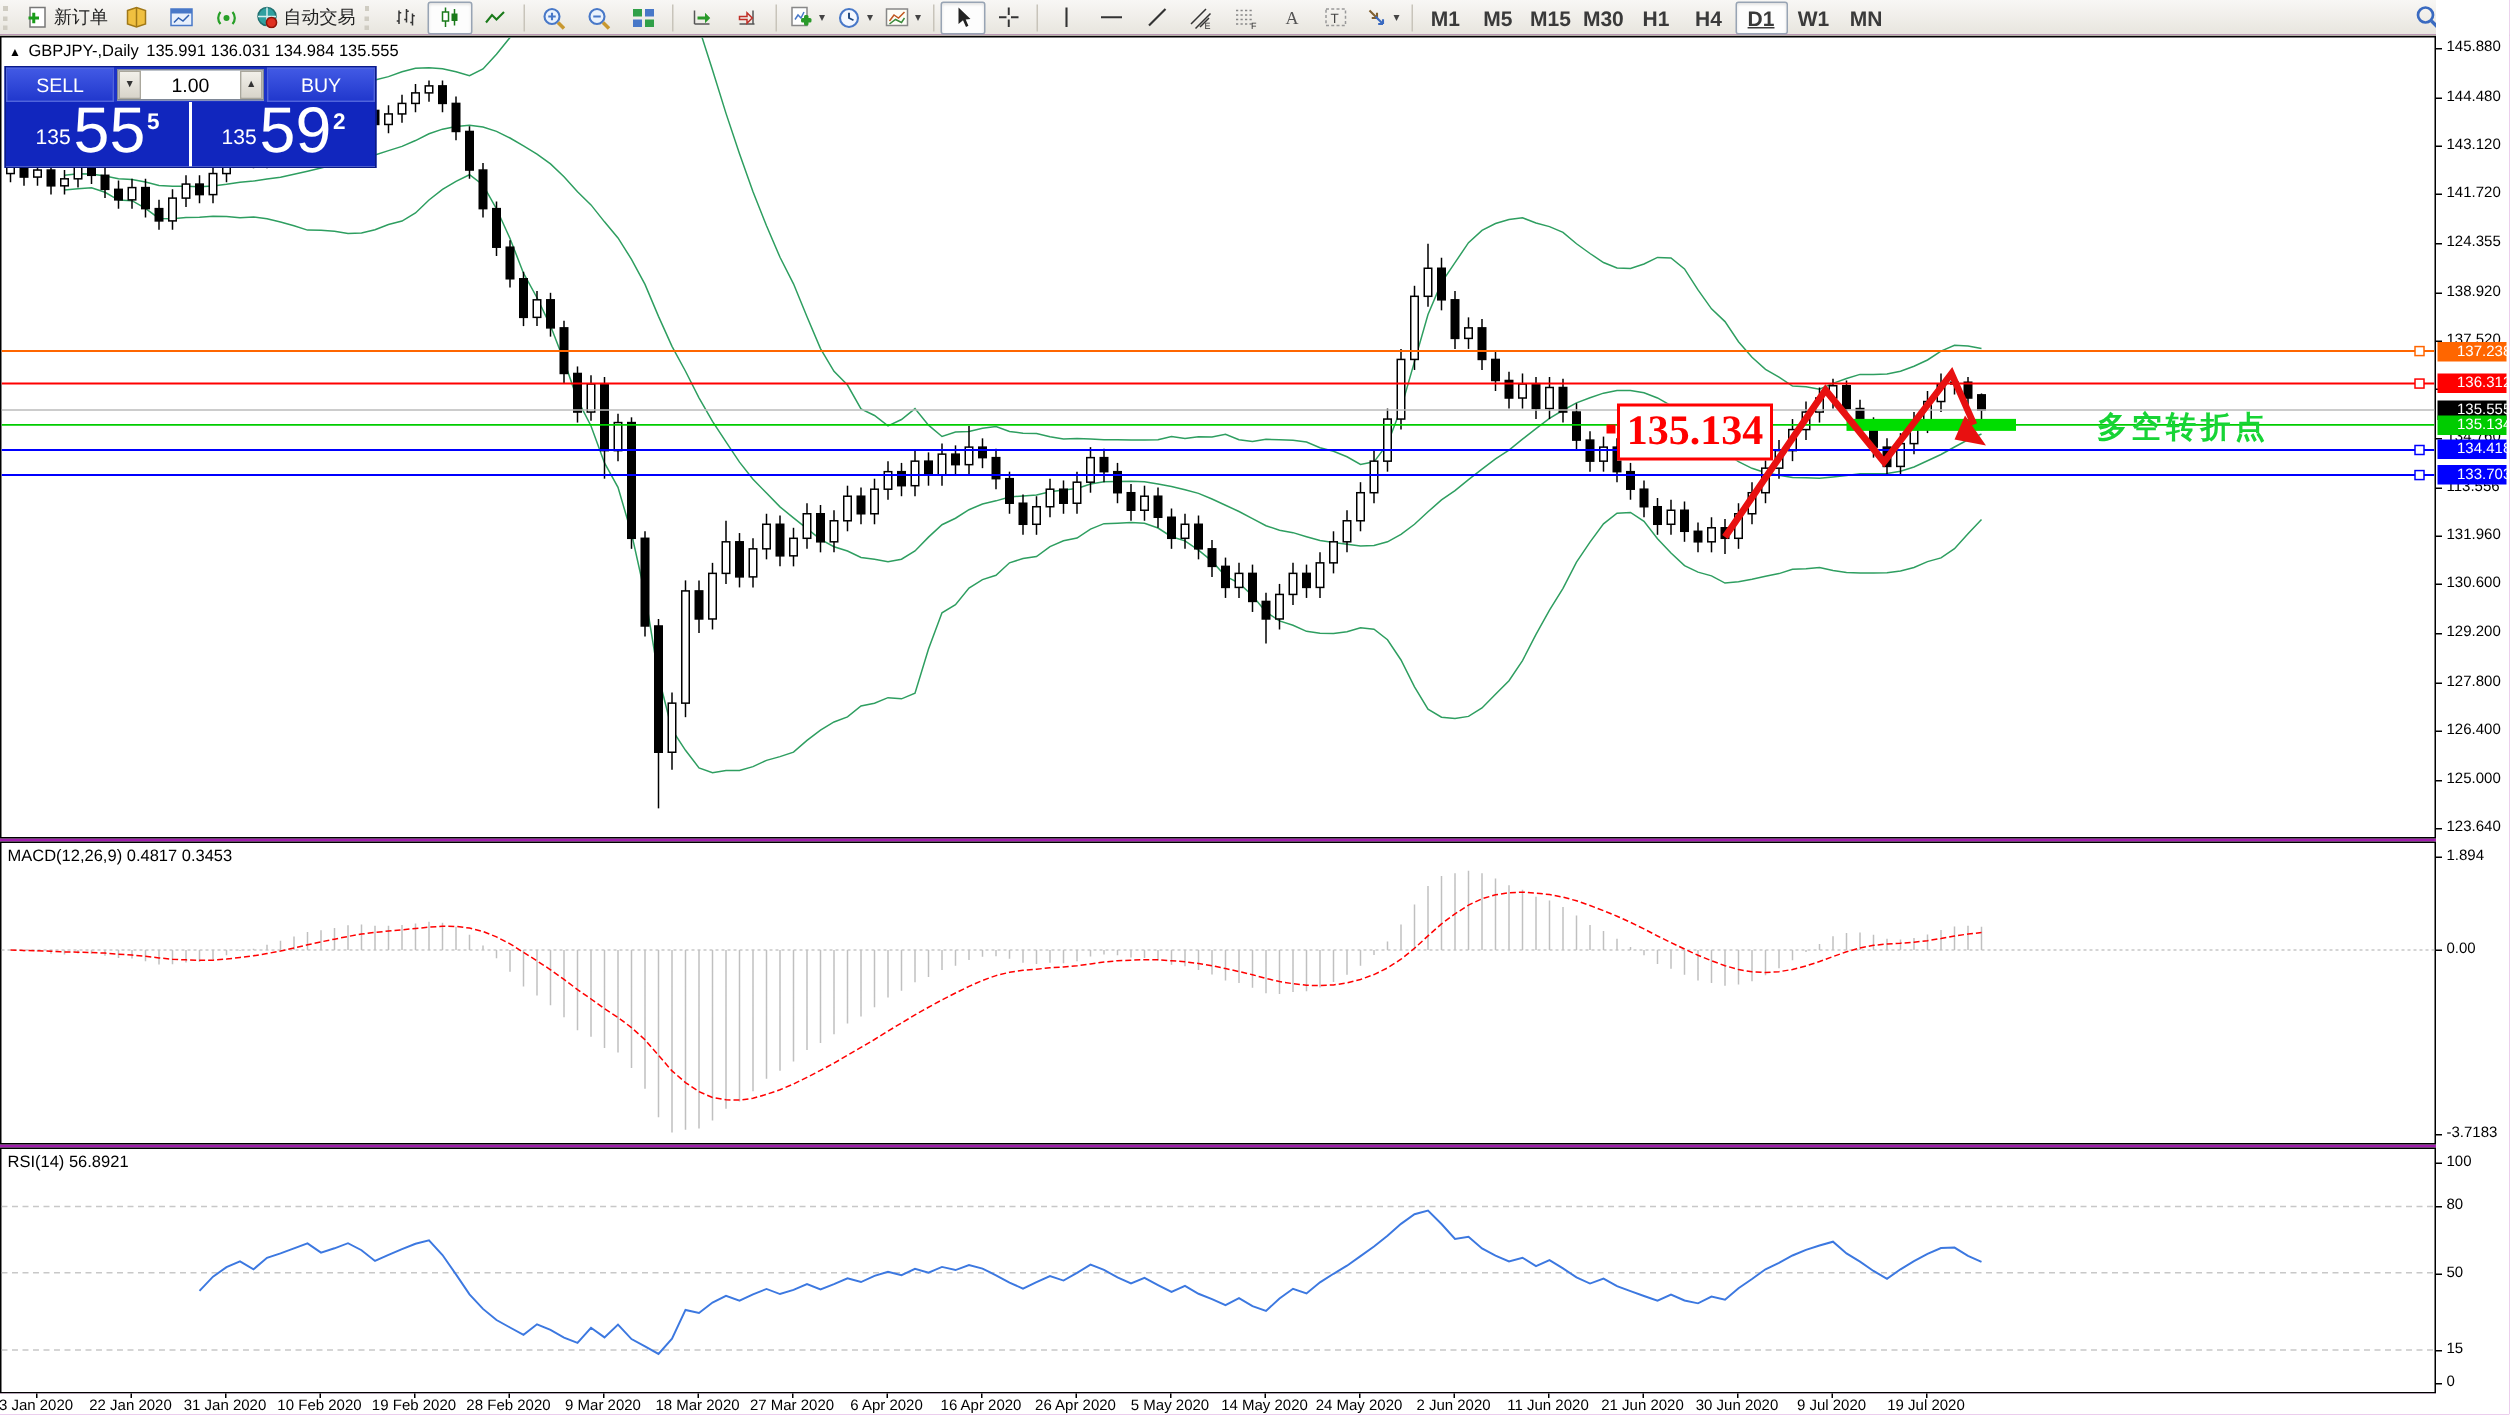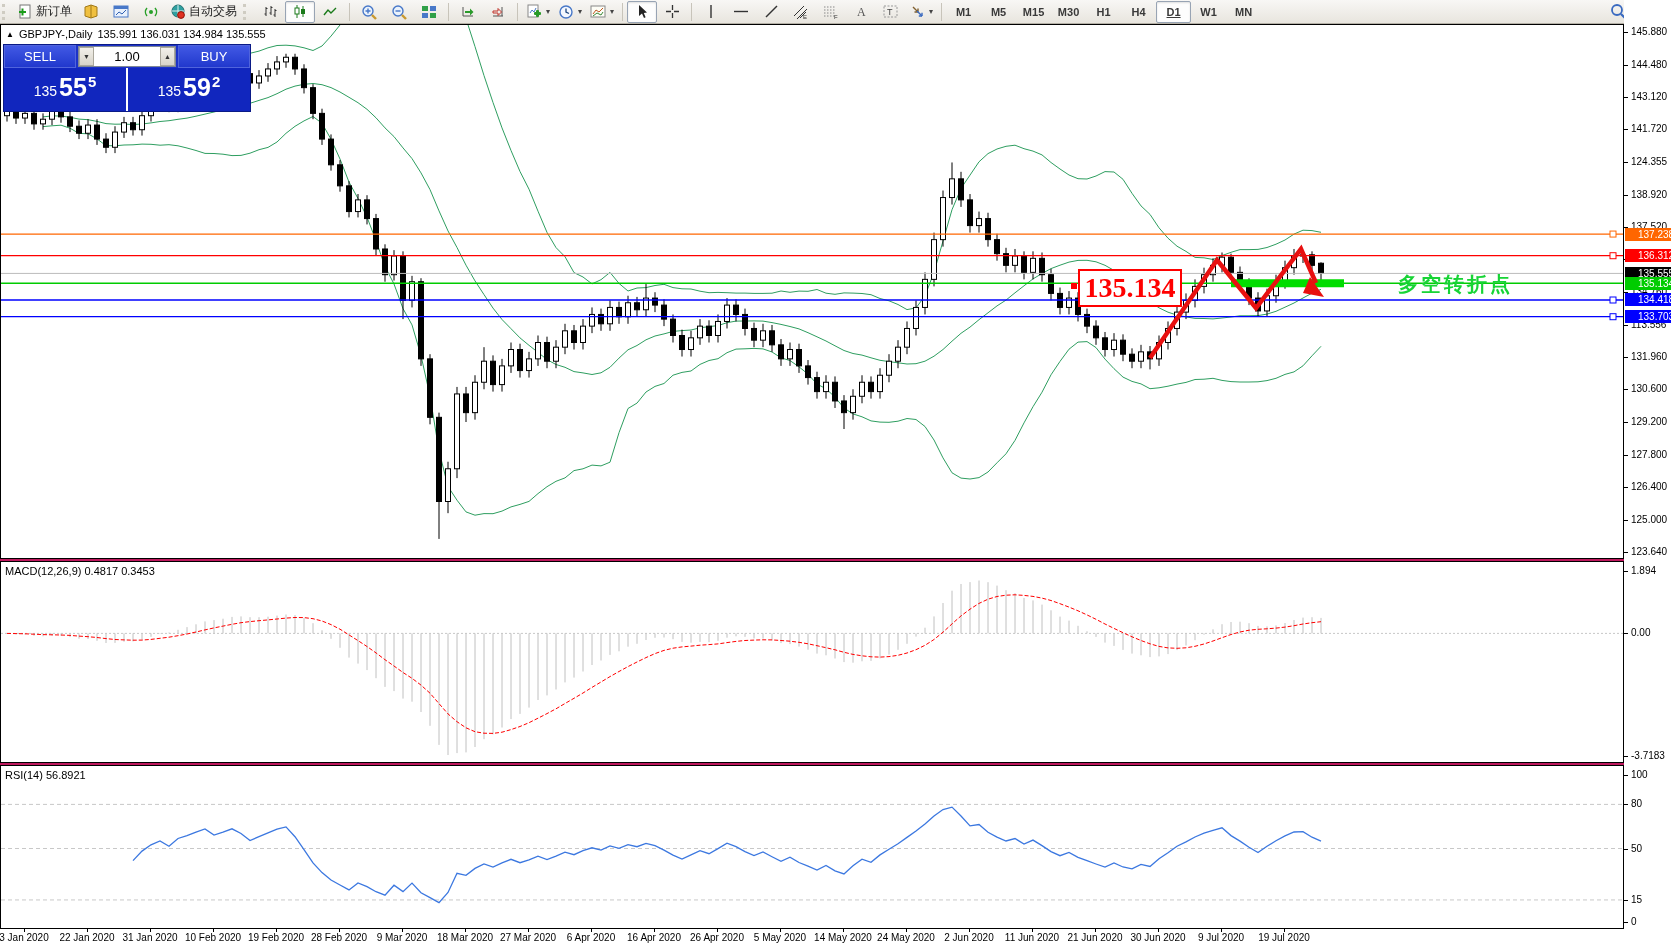--- a/index.html
+++ b/index.html
@@ -1,28 +1,28 @@
 <!DOCTYPE html>
 <html><head>
 <meta charset="utf-8">
 <style>
   html,body{margin:0;padding:0;background:#fff;font-family:"Liberation Sans",sans-serif;}
-  #app{position:relative;width:1673px;height:943px;background:#be185d;overflow:hidden;}
+  #app{position:relative;width:1673px;height:943px;background:#a21caf;overflow:hidden;}
 
   
   #toolbar{position:absolute;left:0;top:0;width:1673px;height:23px;
     background:linear-gradient(#f8f7f5,#e8e5de);border-bottom:1px solid #b4b0a6;
     display:flex;align-items:center;font-size:12px;color:#222;}
   .tb-grip{width:7px;height:16px;margin:0 2px;border-left:3px dotted #cfccc2;}
   .tb-sep{width:1px;height:18px;background:#c8c4ba;margin:0 4px;}
   .tb-btn{height:20px;min-width:22px;display:flex;align-items:center;justify-content:center;
     gap:3px;padding:0 3px;border:1px solid transparent;border-radius:2px;cursor:default;}
   .tb-btn.pressed{background:#fdfdfd;border:1px solid #98a4b4;box-shadow:inset 0 1px 2px rgba(0,0,0,.12);text-decoration:underline;}
   .tb-btn svg{display:block;}
-  .tf-btn{font-weight:bold;font-size:11px;color:#3a3a3a;min-width:27px;}
+  .tf-btn{font-weight:bold;font-size:14px;color:#3a3a3a;min-width:27px;}
   .caret{font-size:8px;color:#444;margin-left:1px;}
   #tb-right{margin-left:auto;display:flex;align-items:center;margin-right:10px;}
 
   
   .pane{position:absolute;left:0;width:1624px;background:#fff;border:1px solid #000;box-sizing:border-box;}
   #pane-main{top:24px;height:535px;}
   #pane-macd{top:561px;height:202px;}
   #pane-rsi{top:765px;height:164px;}
   .pane svg{position:absolute;left:0;top:0;}
 
@@ -35,21 +35,21 @@
   .tp-row1{display:flex;height:23px;background:#1c32c8;}
   .tp-btn{width:72px;color:#fff;font-size:13px;display:flex;align-items:center;justify-content:center;
     background:linear-gradient(#4159e4,#2138cd);border:1px solid #5064dc;box-sizing:border-box;}
   .tp-spin{flex:1;display:flex;margin:1px 2px;background:#fff;border:1px solid #7e8796;}
   .spin-btn{width:15px;background:linear-gradient(#f2f0ea,#d8d4ca);border:1px solid #aaa79c;
     font-size:7px;display:flex;align-items:center;justify-content:center;color:#333;box-sizing:border-box;}
   .vol{flex:1;font-size:13px;color:#000;display:flex;align-items:center;justify-content:center;}
   .tp-row2{flex:1;display:flex;gap:2px;background:#fff;}
   .price-box{flex:1;background:#1126bE;color:#fff;display:flex;align-items:flex-end;justify-content:center;padding-bottom:9px;}
   .pb-small{font-size:14px;margin:0 2px 3px 0;}
-  .pb-big{font-size:25px;font-weight:bold;line-height:30px;}
+  .pb-big{font-size:43px;font-weight:normal;line-height:30px;}
   .pb-sup{font-size:15px;font-weight:bold;margin:0 0 12px 1px;}
 
   
   .ind-label{position:absolute;z-index:6;font-size:11px;color:#000;}
 
   
   #right-axis{position:absolute;left:1624px;top:0;width:49px;height:943px;background:#fff;}
   .ax-lab{position:absolute;left:7px;font-size:10px;color:#000;white-space:nowrap;}
   .ax-tick{position:absolute;left:0;width:4px;height:1px;background:#000;}
   .ax-badge{position:absolute;left:1px;width:46px;height:13px;color:#fff;font-size:10px;

